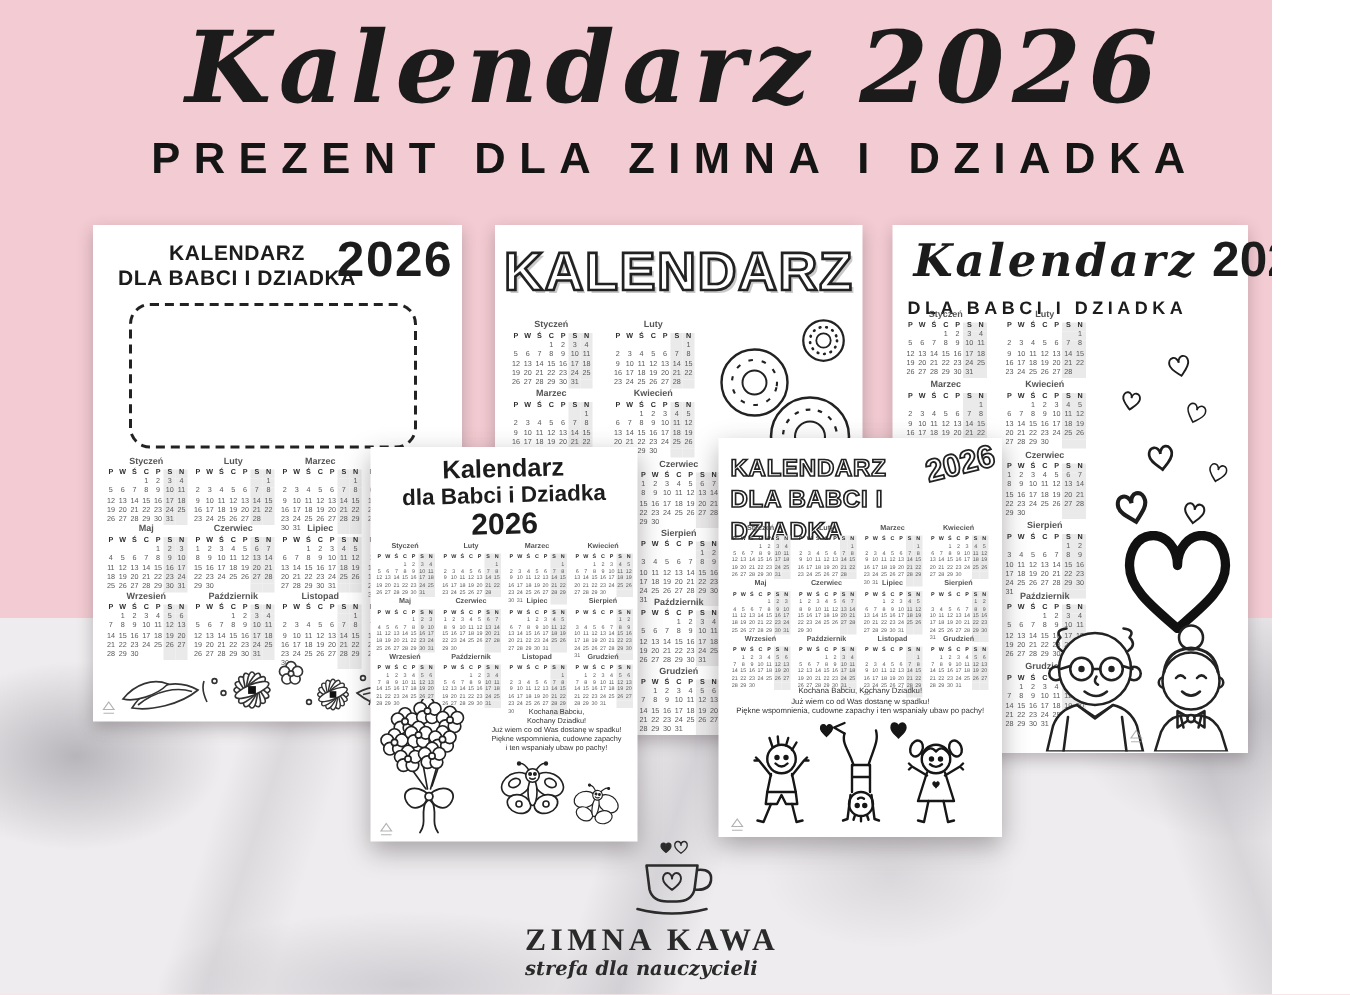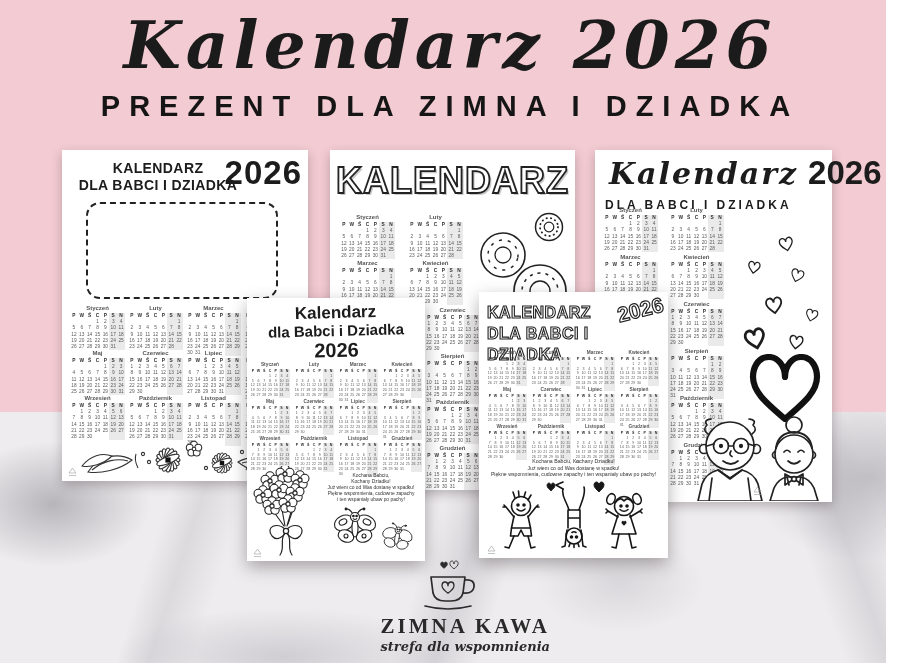--- a/index.html
+++ b/index.html
@@ -5,21 +5,21 @@
   html,body{margin:0;padding:0;}
   #stage{position:relative;width:848px;height:663px;overflow:hidden;
     font-family:"Liberation Sans",sans-serif;color:#1c1c1c;
     background:
       radial-gradient(140px 90px at 6% 76%, rgba(138,136,143,.55), transparent 70%),
       radial-gradient(170px 120px at 98% 72%, rgba(148,146,153,.5), transparent 70%),
       radial-gradient(240px 70px at 32% 99%, rgba(162,160,168,.4), transparent 70%),
       radial-gradient(120px 70px at 70% 88%, rgba(170,168,175,.3), transparent 70%),
       linear-gradient(108deg, transparent 30%, rgba(156,153,160,.22) 33%, transparent 37%, transparent 55%, rgba(150,148,156,.28) 59%, transparent 63%),
       linear-gradient(70deg, transparent 75%, rgba(160,158,165,.28) 79%, transparent 83%),
-      #eeecee; padding-left: 38px;}
+      #eeecee;}
   .pink-band{position:absolute;left:0;top:0;width:900px;height:412px;background:#f3cbd2;}
   
   .hdr-script{position:absolute;left:0;top:6px;width:900px;text-align:center;
     font-family:"DejaVu Serif",serif;font-style:italic;font-weight:bold;
     font-size:66px;letter-spacing:5px;color:#1b1b1b;}
   .hdr-sub{position:absolute;left:0;top:90px;width:900px;text-align:center;
     font-weight:800;font-size:29px;letter-spacing:9px;color:#151515;}
   
   .page{position:absolute;background:#fff;box-shadow:0 4px 10px rgba(70,60,66,.32);}
   .front{box-shadow:0 6px 16px rgba(60,52,58,.4);}
@@ -56,21 +56,21 @@
   .poem{position:absolute;text-align:center;color:#333;}
   .p3-poem{left:72px;top:175px;width:104px;font-size:4.9px;line-height:6px;}
   .p4-poem{left:8px;top:166px;width:173px;font-size:5.2px;line-height:6.6px;}
   .poem div{white-space:nowrap;}
   
   .p4-title{position:absolute;left:8px;top:10px;width:180px;font-weight:900;font-size:16px;line-height:21px;letter-spacing:.5px;
     color:#fff;-webkit-text-stroke:1.1px #222;}
   .p4-year{position:absolute;right:4px;top:6px;font-weight:900;font-size:21px;color:#fff;-webkit-text-stroke:1.2px #222;transform:rotate(-14deg);}
   .wm{position:absolute;opacity:.75;}
   
-  .footer{position:absolute;left:350px;top:560px;width:200px;text-align:right;}
+  .footer{position:absolute;left:350px;top:560px;width:200px;text-align:left;}
   .f-brand{font-family:"Liberation Serif",serif;font-weight:bold;font-size:21px;letter-spacing:3px;color:#2a2a2a;margin-top:2px;}
   .f-tag{font-family:"DejaVu Serif",serif;font-style:italic;font-weight:bold;font-size:13px;color:#2a2a2a;}
   svg{display:block;}
 </style>
 </head>
 <body>
 
 <div id="stage">
   <div class="pink-band"></div>
 
@@ -3290,15 +3290,15 @@
       <g fill="none" stroke="#2b2b2b" stroke-width="1.7" stroke-linecap="round" stroke-linejoin="round">
         <path d="M0,5 C0,2 -2,0 -4,0 C-7,0 -8,3 -8,5 C-8,9 -4,12 0,15 C4,12 8,9 8,5 C8,3 7,0 4,0 C2,0 0,2 0,5 Z" transform="translate(31,2) scale(.42)" fill="#2b2b2b"></path>
         <path d="M0,5 C0,2 -2,0 -4,0 C-7,0 -8,3 -8,5 C-8,9 -4,12 0,15 C4,12 8,9 8,5 C8,3 7,0 4,0 C2,0 0,2 0,5 Z" transform="translate(41,1) scale(.52)"></path>
         <path d="M18,17 L52,17 L50,33 Q48,41 38,41 L32,41 Q22,41 20,33 Z"></path>
         <path d="M52,20 Q62,19 61,27 Q60,34 50,33"></path>
         <path d="M0,5 C0,2 -2,0 -4,0 C-7,0 -8,3 -8,5 C-8,9 -4,12 0,15 C4,12 8,9 8,5 C8,3 7,0 4,0 C2,0 0,2 0,5 Z" transform="translate(35,22) scale(.75)"></path>
         <path d="M12,46 Q35,52 58,46"></path>
       </g>
     </svg>
     <div class="f-brand">ZIMNA KAWA</div>
-    <div class="f-tag">strefa dla wspomnienia</div>
+    <div class="f-tag">strefa dla nauczycieli</div>
   </div>
 </div>
 
 </body></html>

